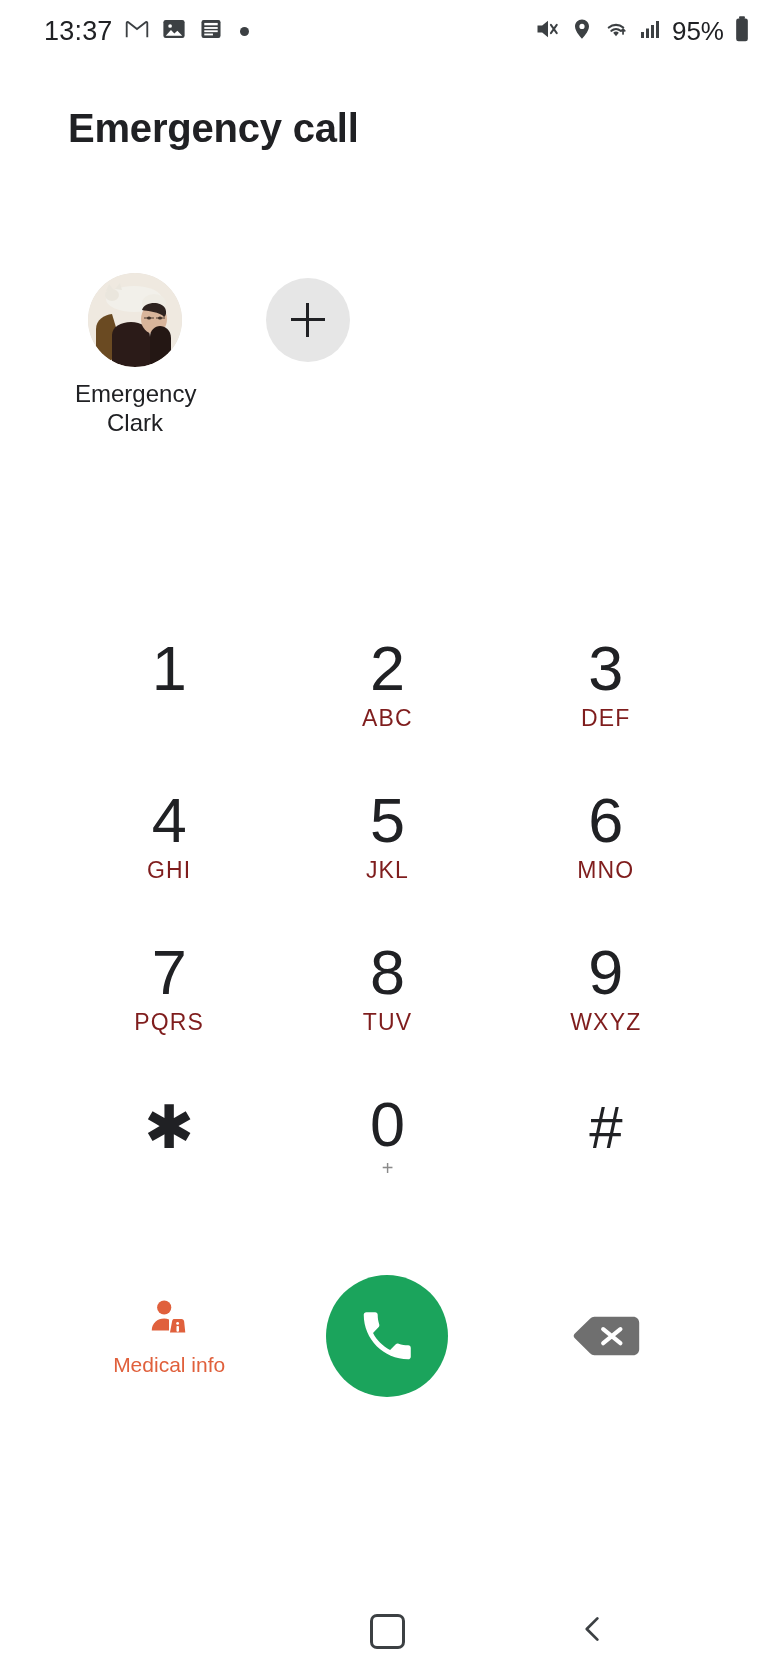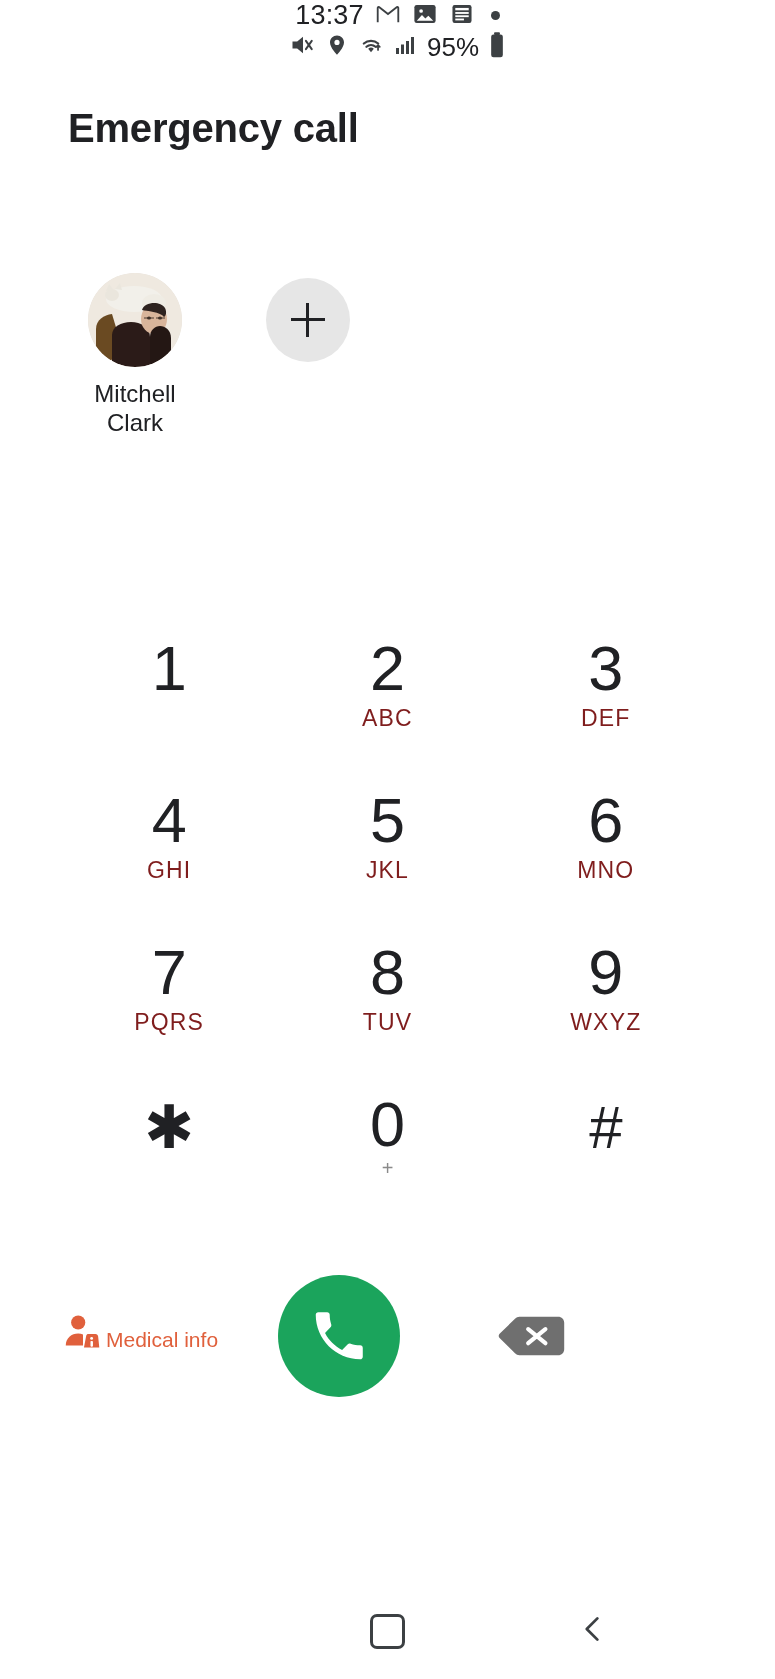--- a/index.html
+++ b/index.html
@@ -18,21 +18,20 @@
   }
 
   
   .statusbar {
     height: 62px;
     display: flex;
     align-items: center;
     justify-content: space-between;
     padding: 0 24px 0 44px;
     box-sizing: border-box;
-    flex-direction: column;
   }
   .sb-left {
     display: flex;
     align-items: center;
     gap: 11px;
   }
   .sb-clock {
     font-size: 27px;
     letter-spacing: 0.2px;
     color: #202124;
@@ -175,22 +174,23 @@
     margin-top: 20px;
     display: grid;
     grid-template-columns: repeat(3, 1fr);
     align-items: center;
     padding: 0 60px;
     box-sizing: border-box;
     height: 150px;
   }
   .action-cell {
     display: flex;
-    flex-direction: row;
-    align-items: center;
+    flex-direction: column;
+    align-items: center;
+    justify-content: center;
   }
   .medical-label {
     margin-top: 7px;
     font-size: 21px;
     color: #e0603c;
   }
   .call-btn {
     width: 122px;
     height: 122px;
     border-radius: 50%;
@@ -323,21 +323,21 @@
 
           <ellipse cx="66" cy="46" rx="13" ry="15" fill="#d8b59b"></ellipse>
           <path d="M54 37c2-8 18-10 23-2 2 4 1 8-1 9-3-5-18-6-22-7z" fill="#2e2320"></path>
           <ellipse cx="61" cy="45" rx="2" ry="1.6" fill="#33261f"></ellipse>
           <ellipse cx="72" cy="45" rx="2" ry="1.6" fill="#33261f"></ellipse>
           <path d="M56 45h10M68 45h9" stroke="#4a3a30" stroke-width="1" fill="none"></path>
           <path d="M62 94V64c0-7 5-11 10-11s11 4 11 12v29z" fill="#241714"></path>
         </g>
       </svg>
     </div>
-    <div class="contact-name">Mitchell Clark</div>
+    <div class="contact-name">Emergency Clark</div>
   </div>
 
   <div class="add-contact">
     <span class="plus"></span>
   </div>
 </div>
 
 <div class="keypad">
   <div class="key">
     <span class="key-digit">1</span>

